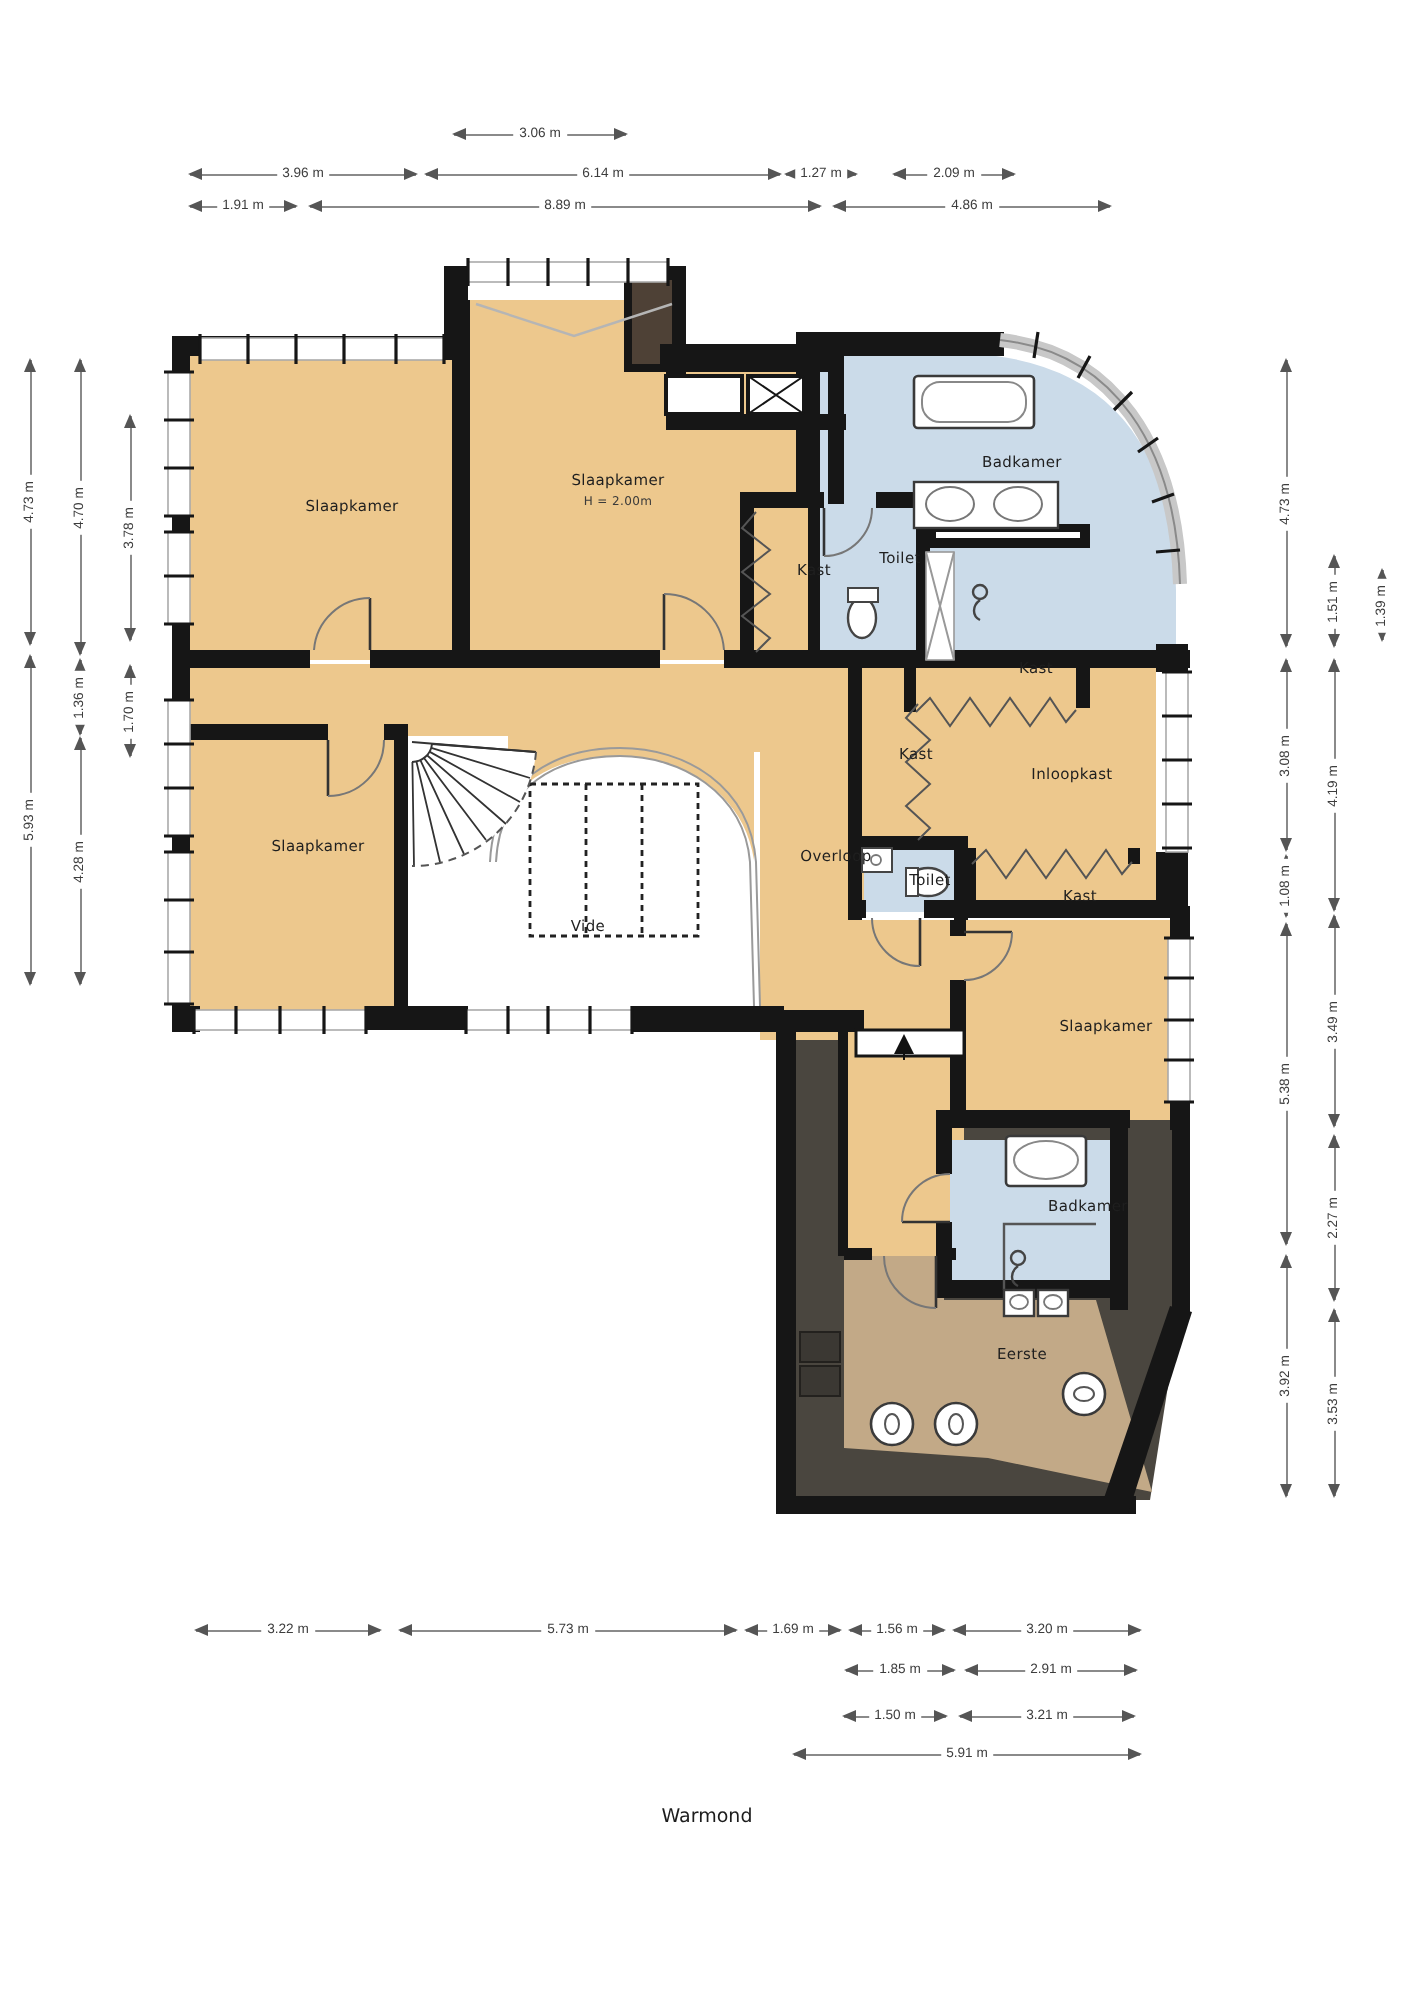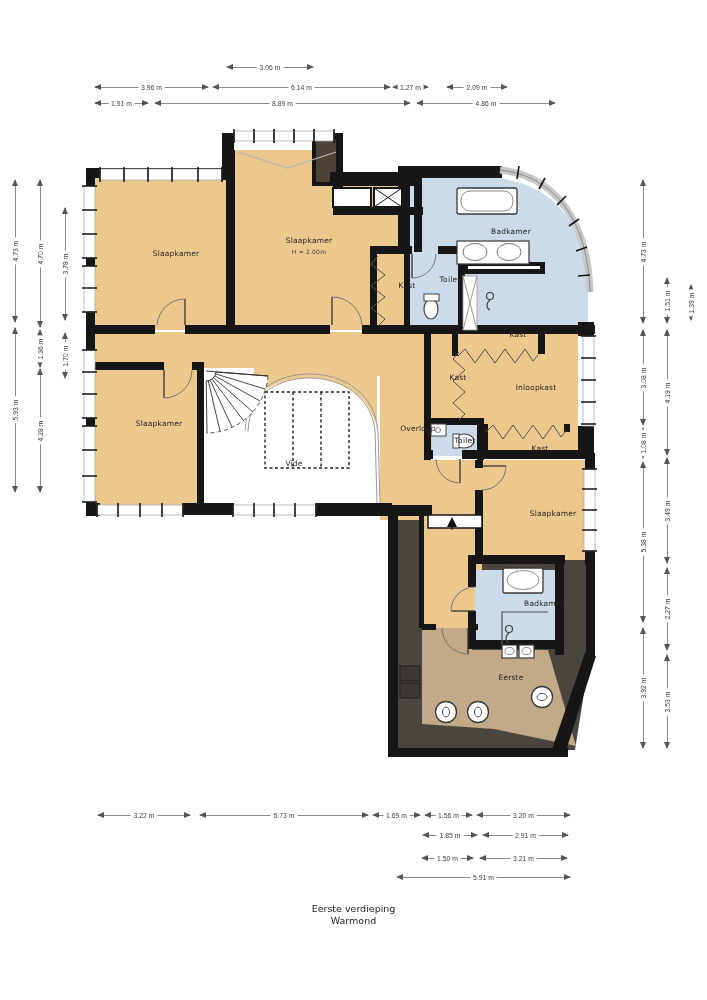--- a/index.html
+++ b/index.html
@@ -223,21 +223,20 @@
     <path d="M468,628 V654" stroke="#333" stroke-width="1.3"></path>
     <path d="M468,654 A26,26 0 0 1 442,628" stroke="#777" stroke-width="1"></path>
     <path d="M378,256 L371,264 L385,275 L371,286 L385,297 L371,308 L385,319 L378,326" stroke="#555" stroke-width="1"></path>
     <path d="M458,356 L465,349 L475,363 L485,349 L495,363 L505,349 L515,363 L525,349 L533,361 L538,355" stroke="#555" stroke-width="1"></path>
     <path d="M459,352 L453,359 L465,370 L453,381 L465,392 L453,403 L465,414 L459,420" stroke="#555" stroke-width="1"></path>
     <path d="M486,432 L493,425 L503,439 L513,425 L523,439 L533,425 L543,439 L553,425 L561,437 L566,431" stroke="#555" stroke-width="1"></path>
   </g>
 </svg>
 
   <div class="title-block">
-    <div>Eerste verdieping</div>
     <div>Warmond</div>
   </div>
 
   <div>
       <div class="dim dim-h" style="left: 227px; top: 62px; width: 86px;">
         <i class="dim-line"></i>
         <span class="dim-label">3.06 m</span>
       </div>
       <div class="dim dim-h" style="left: 95px; top: 82px; width: 113px;">
         <i class="dim-line"></i>

